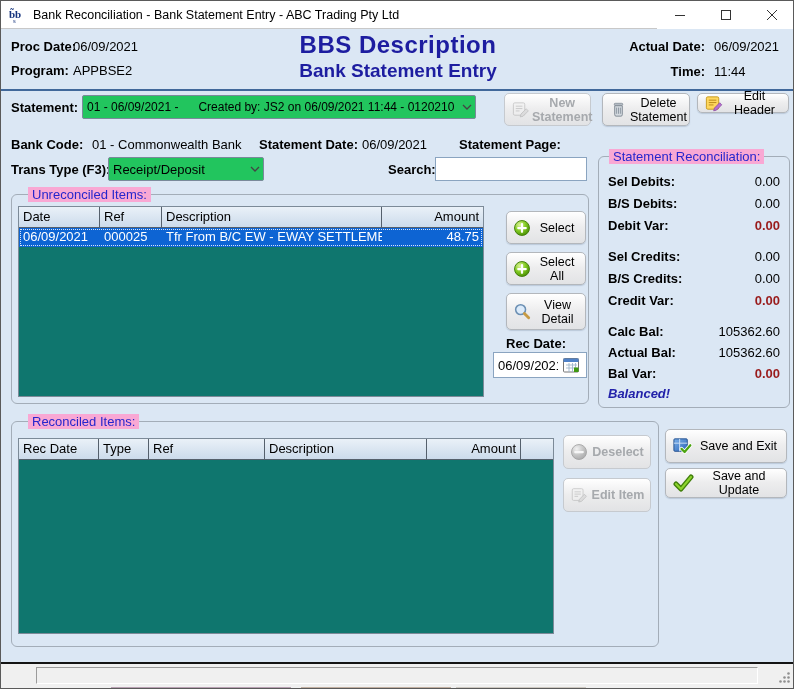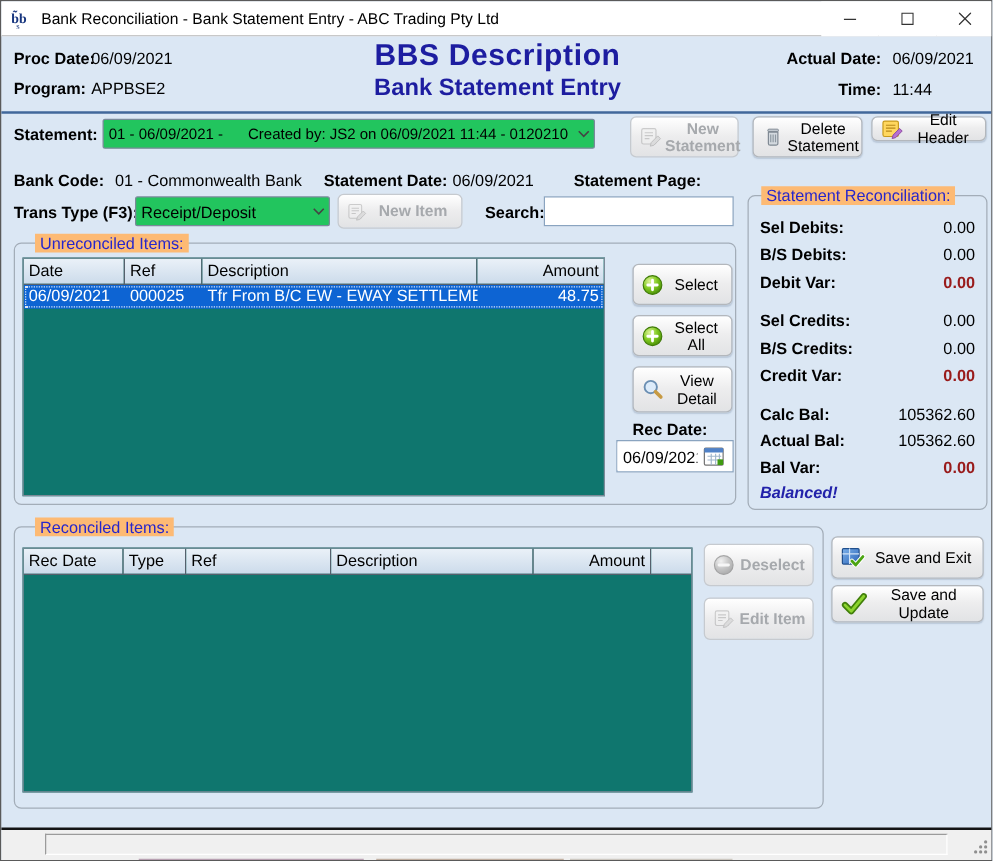--- a/index.html
+++ b/index.html
@@ -37,21 +37,21 @@
     box-shadow:0 1px 1px rgba(90,110,140,.25); padding:2px 4px;
   }
   .btn .bicon { flex:0 0 auto; display:flex; margin:0 2px; }
   .btn .btext { flex:1; text-align:center; font-size:12.5px; line-height:14px; color:#000; }
   .btn.disabled { box-shadow:none; border-color:#c6cacf;font-weight:bold; }
   .btn.disabled .btext { color:#a6a9ad; }
   .btn.disabled .bicon { filter:grayscale(1) opacity(.5); }
 
   
   .group { border:1px solid #a3adb8; border-radius:6px; }
-  .gtitle { position:absolute; top:-8px; left:16px; background:#fdba74; padding:0 4px; font-size:13px; color:#2626cc; white-space:nowrap; }
+  .gtitle { position:absolute; top:-8px; left:16px; background:#f9a8d4; padding:0 4px; font-size:13px; color:#2626cc; white-space:nowrap; }
 
   
   .table { background:#0f766e; border:1px solid #7c8a98; overflow:hidden; }
   .grid-unrec { display:grid; grid-template-columns:81px 62px 220px 1fr; }
   .grid-rec   { display:grid; grid-template-columns:80px 50px 116px 162px 94px 1fr; }
   .thead { height:21px; }
   .thead .hcell {
     font-size:13px; color:#000; padding:2px 4px; white-space:nowrap; overflow:hidden;
     background:linear-gradient(#eaf1f8,#ccdbeb); border-right:1px solid #55606c; border-bottom:1px solid #55606c;
   }
@@ -194,30 +194,20 @@
 
   <span class="abs lbl" style="left:10px;top:161px">Trans Type (F3):</span>
   <div class="abs combo" style="left:107px;top:156px;width:156px;height:24px">
     <span class="ctext" style="font-size:13px">Receipt/Deposit</span>
     <span class="chev">
       <svg width="10" height="7">
           <polyline points="1,1 5,5 9,1" fill="none" stroke="#444" stroke-width="1.3"></polyline>
         </svg>
     </span>
   </div>
-  <div class="abs btn disabled" style="left:269px;top:154px;width:100px;height:28px">
-    <span class="bicon">
-      <svg width="17" height="17" viewBox="0 0 20 20">
-          <rect x="2.5" y="3" width="12" height="13" rx="1.5" fill="#eef1f4" stroke="#9aa4ae"></rect>
-          <path d="M5 6.5h7M5 9h7M5 11.5h4" stroke="#9aa4ae" stroke-width="1"></path>
-          <path d="M10.5 14.8L16 9.2l2.3 2.3-5.6 5.6-3 .7z" fill="#c7cdd4" stroke="#8a939c" stroke-width=".8"></path>
-        </svg>
-    </span>
-    <span class="btext">New Item</span>
-  </div>
   <span class="abs lbl" style="left:387px;top:161px">Search:</span>
   <input class="abs tinput" style="left: 434px; top: 156px; width: 152px; height: 24px;" value="">
 
   <div class="abs group" style="left:10px;top:193px;width:578px;height:210px">
     <span class="gtitle">Unreconciled Items:</span>
   </div>
   <div class="abs table" style="left:17px;top:205px;width:466px;height:191px">
     <div class="thead grid-unrec">
       <div class="hcell">Date</div>
       <div class="hcell">Ref</div>

